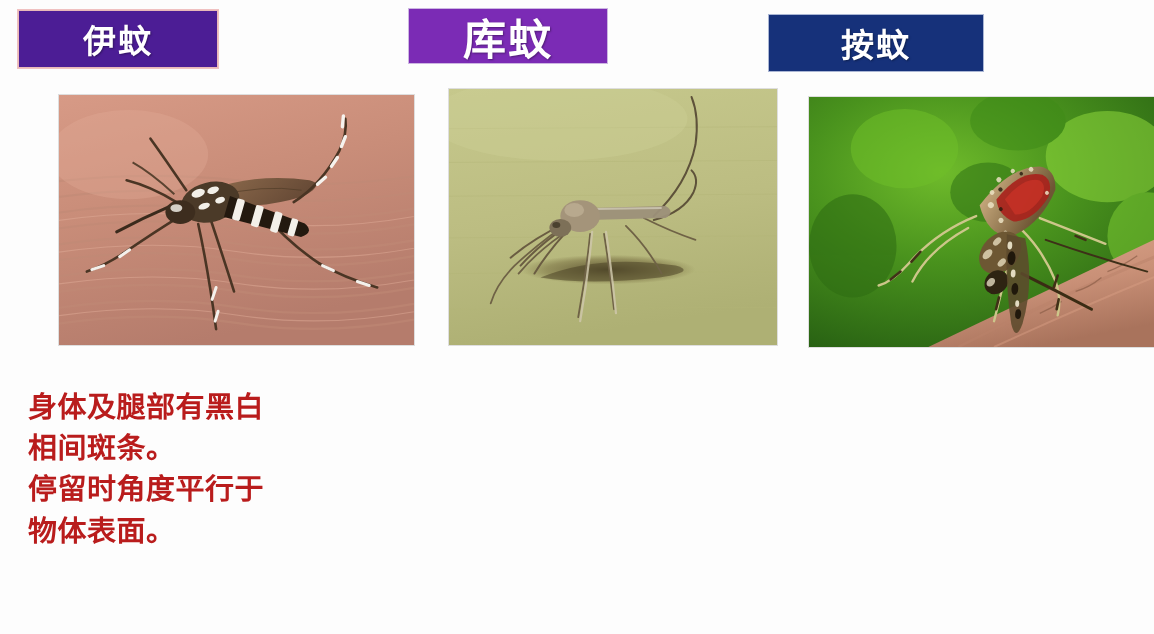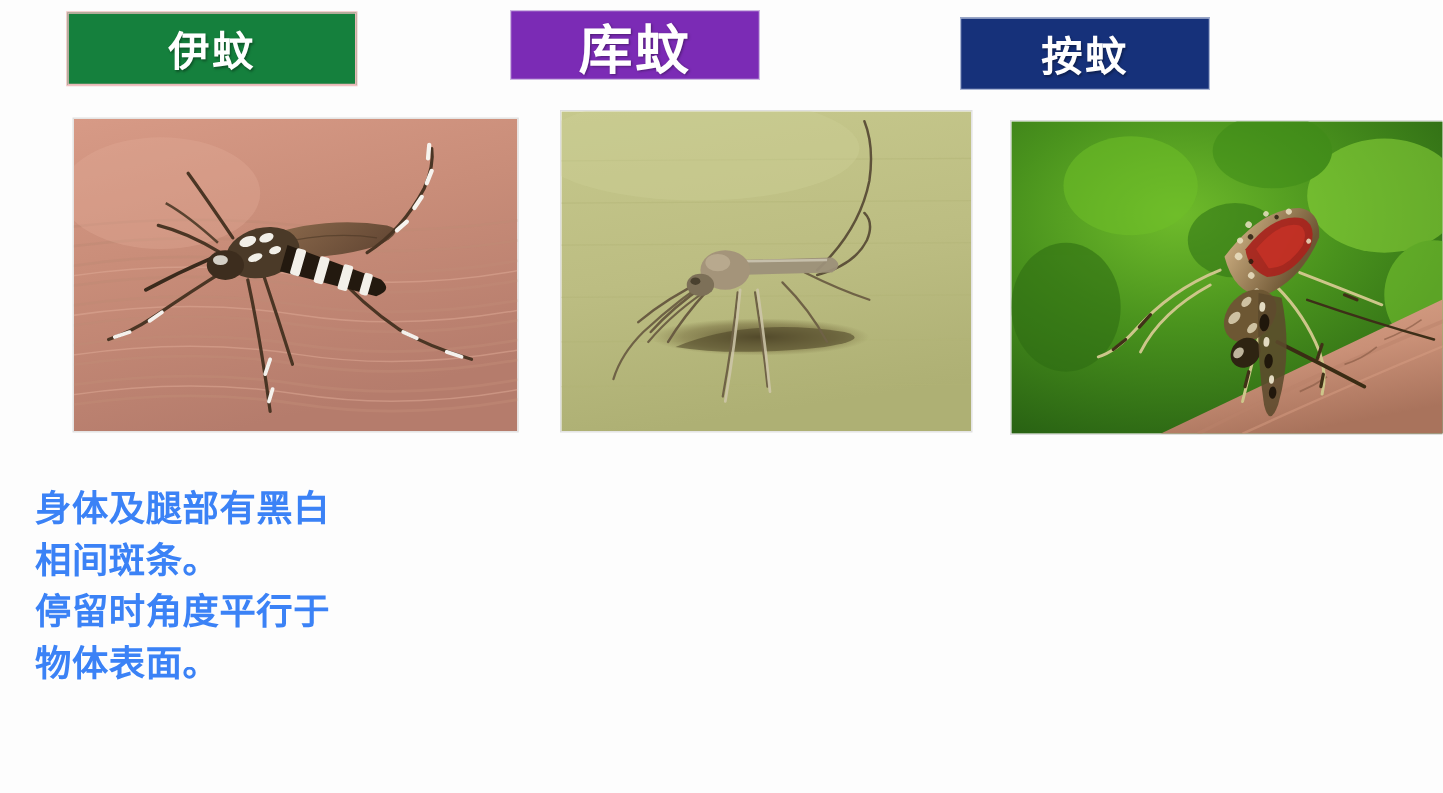--- a/index.html
+++ b/index.html
@@ -38,35 +38,34 @@
     display: flex;
     align-items: center;
     justify-content: center;
     color: #ffffff;
     font-weight: 700;
     letter-spacing: 2px;
     text-shadow: 1px 1px 2px rgba(0,0,0,.35);
     box-sizing: border-box;
   }
   .chip-aedes {
-    left: 18px; top: 10px; width: 231px; height: 58px;
-    background: #15803d;
+    left: 18px; top: 10px; width: 200px; height: 58px;
+    background: #4c1d95;
     border: 1px solid #e8b9b9;
     box-shadow: 0 0 0 1px rgba(204,17,17,.25);
     font-size: 33px;
-    margin-left: 36px;
   }
   .chip-culex {
     left: 8px; top: 8px; width: 200px; height: 56px;
     background: #7b2bb5;
     border: 1px solid #cdb6e2;
     font-size: 43px;
   }
   .chip-anopheles {
-    left: 10px; top: 14px; width: 200px; height: 58px;
+    left: 10px; top: 14px; width: 216px; height: 58px;
     background: #16317a;
     border: 1px solid #aab6d4;
     font-size: 33px;
   }
 
   
   .photo {
     position: absolute;
     overflow: hidden;
     box-sizing: border-box;
@@ -74,21 +73,21 @@
   }
   .photo-aedes     { left: 18px;  top: 78px; width: 357px; height: 252px; }
   .photo-culex     { left: 8px;   top: 72px; width: 330px; height: 258px; }
   .photo-anopheles { left: 10px;  top: 80px; width: 380px; height: 252px; }
 
   .photo svg { display: block; width: 100%; height: 100%; }
 
   
   .desc {
     position: absolute;
-    color: #3b82f6;
+    color: #b91c1c;
     font-family: "DejaVu Serif", "Liberation Serif", serif;
     font-weight: 600;
     font-size: 29px;
     line-height: 1.42;
     white-space: pre-line;
     letter-spacing: 0.5px;
     text-shadow: 0 1px 0 rgba(255,255,255,.6);
   }
   .desc-aedes     { left: 28px; top: 358px; width: 340px; }
   .desc-culex     { left: 18px; top: 358px; width: 320px; }

